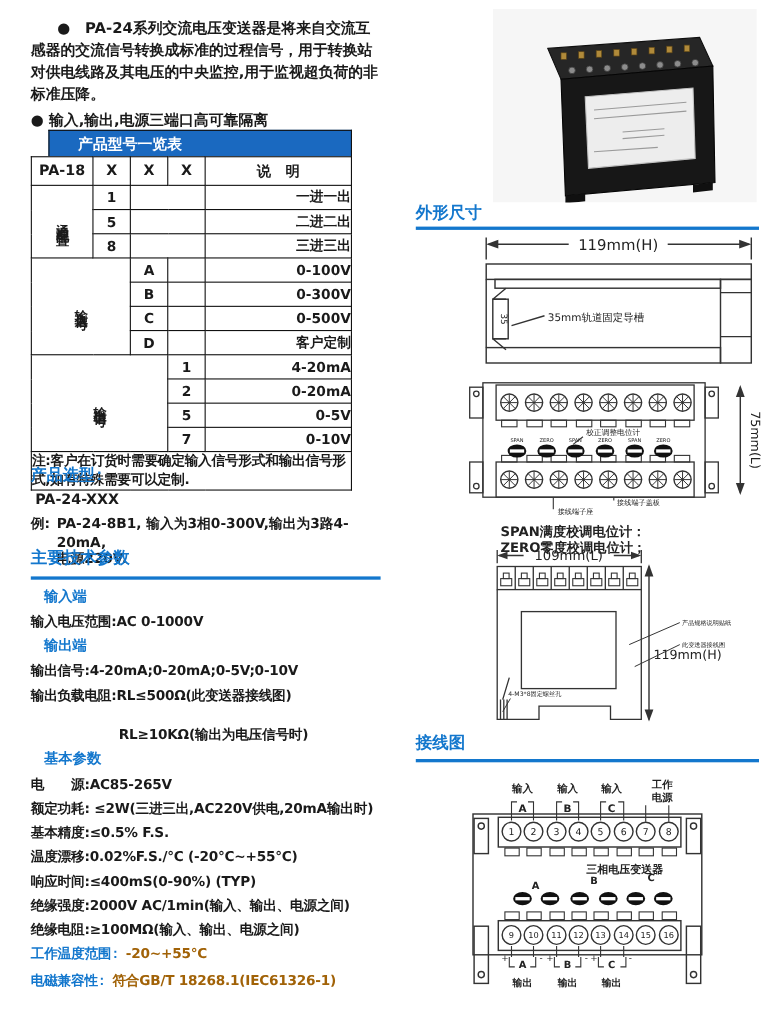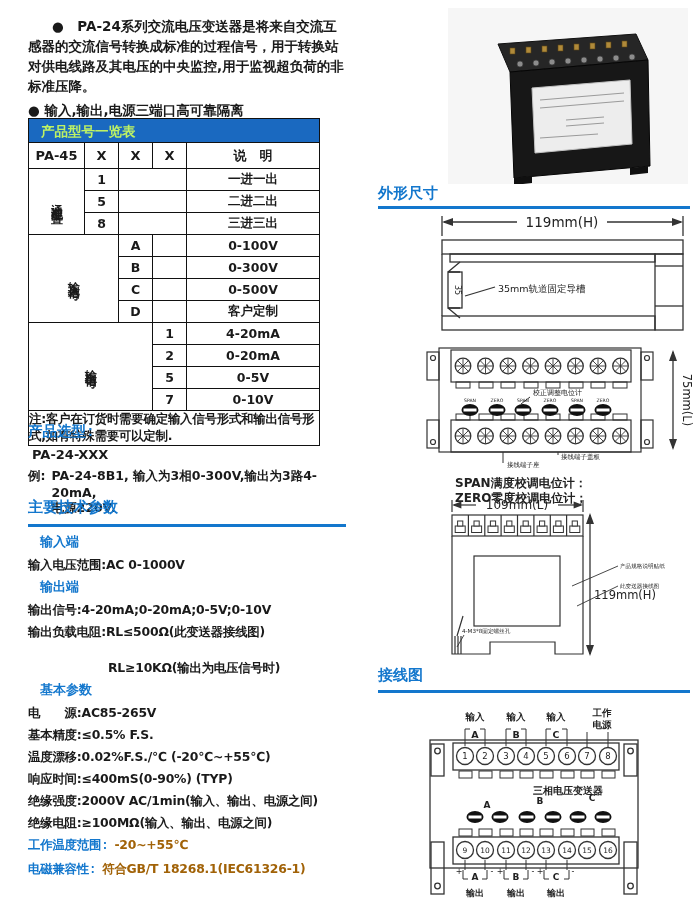--- a/index.html
+++ b/index.html
@@ -6,27 +6,27 @@
   body{width:696px;height:917px;position:relative;background:#ffffff;overflow:hidden;
        font-family:"DejaVu Sans","Liberation Sans",sans-serif;color:#1a1a1a;}
   .abs{position:absolute;}
   .blue{color:#1377cd;font-family:Liberation Mono, monospace;}
   
   #intro{left:28px;top:16px;width:322px;font-size:13.5px;font-weight:bold;line-height:20px;}
   #intro .p1{text-indent:24px;margin:0 0 4px 0;}
   #intro .p2{margin:0;}
   
   #tablewrap{left:28px;top:118px;width:292px;}
-  #tbanner{background:#1a69c0;color:#bef264;font-size:13.5px;font-weight:bold;
-           height:24px;line-height:24px;padding-left:12px;box-sizing:border-box;border:1.5px solid #111;border-bottom:none;}
+  #tbanner{background:#1a69c0;color:#ffffff;font-size:13.5px;font-weight:bold;
+           height:24px;line-height:24px;padding-left:26px;box-sizing:border-box;border:1.5px solid #111;border-bottom:none;margin-left:16px;}
   table.model{border-collapse:collapse;width:292px;table-layout:fixed;}
   table.model td{border:1.5px solid #111;font-size:12.5px;font-weight:bold;height:21px;padding:0;}
   table.model tr.hdr td{height:25px;text-align:center;font-size:13px;}
   td.code{text-align:center;}
-  td.desc{padding-left:10px;text-align:center;}
+  td.desc{padding-left:10px;text-align:right;}
   td.vcell{text-align:center;vertical-align:middle;}
   .vtext{writing-mode:vertical-lr;text-orientation:upright;letter-spacing:3px;font-size:12px;display:inline-block;}
   td.notecell{font-size:8.6px;padding:3px 2px 3px 3px;letter-spacing:-0.3px;height:18px;}
   
   #selection{left:28px;top:422px;width:320px;}
   #selection .stitle{font-size:14.5px;font-weight:bold;margin:0 0 6px 0;}
   #selection .model{font-size:13px;font-weight:bold;margin:0 0 6px 4px;}
   #selection .exrow{display:flex;font-size:12.5px;font-weight:bold;}
   #selection .exlabel{margin-right:6px;}
   #tech{left:28px;top:498px;width:320px;}
@@ -84,21 +84,21 @@
   <table class="model">
     <colgroup>
         <col style="width:56px">
         <col style="width:34px">
         <col style="width:34px">
         <col style="width:34px">
         <col>
       </colgroup>
     <tbody>
         <tr class="hdr">
-      <td>PA-45</td>
+      <td>PA-18</td>
       <td>X</td>
       <td>X</td>
       <td>X</td>
       <td>说　明</td>
     </tr>
     <tr>
       <td rowspan="3" class="vcell"><span class="vtext">通道配置</span></td>
       <td class="code">1</td>
           <td colspan="2"></td>
       <td class="desc">一进一出</td>
@@ -174,20 +174,21 @@
   <p class="ttitle blue">主要技术参数</p>
   <div class="rule"></div>
   <div class="th">输入端</div>
   <div class="tl">输入电压范围:AC 0-1000V</div>
   <div class="th">输出端</div>
   <div class="tl">输出信号:4-20mA;0-20mA;0-5V;0-10V</div>
   <div class="tl">输出负载电阻:RL≤500Ω(此变送器接线图)</div>
   <div class="tl indent">RL≥10KΩ(输出为电压信号时)</div>
   <div class="th">基本参数</div>
   <div class="tl">电　　源:AC85-265V</div>
+  <div class="tl">额定功耗: ≤2W(三进三出,AC220V供电,20mA输出时)</div>
   <div class="tl">基本精度:≤0.5% F.S.</div>
   <div class="tl">温度漂移:0.02%F.S./℃ (-20℃~+55℃)</div>
   <div class="tl">响应时间:≤400mS(0-90%) (TYP)</div>
   <div class="tl">绝缘强度:2000V AC/1min(输入、输出、电源之间)</div>
   <div class="tl">绝缘电阻:≥100MΩ(输入、输出、电源之间)</div>
   <div class="tl kv">
     <span class="blue">工作温度范围:</span><span class="v">-20~+55℃</span>
   </div>
   <div class="tl kv">
     <span class="blue">电磁兼容性:</span><span class="v">符合GB/T 18268.1(IEC61326-1)</span>

